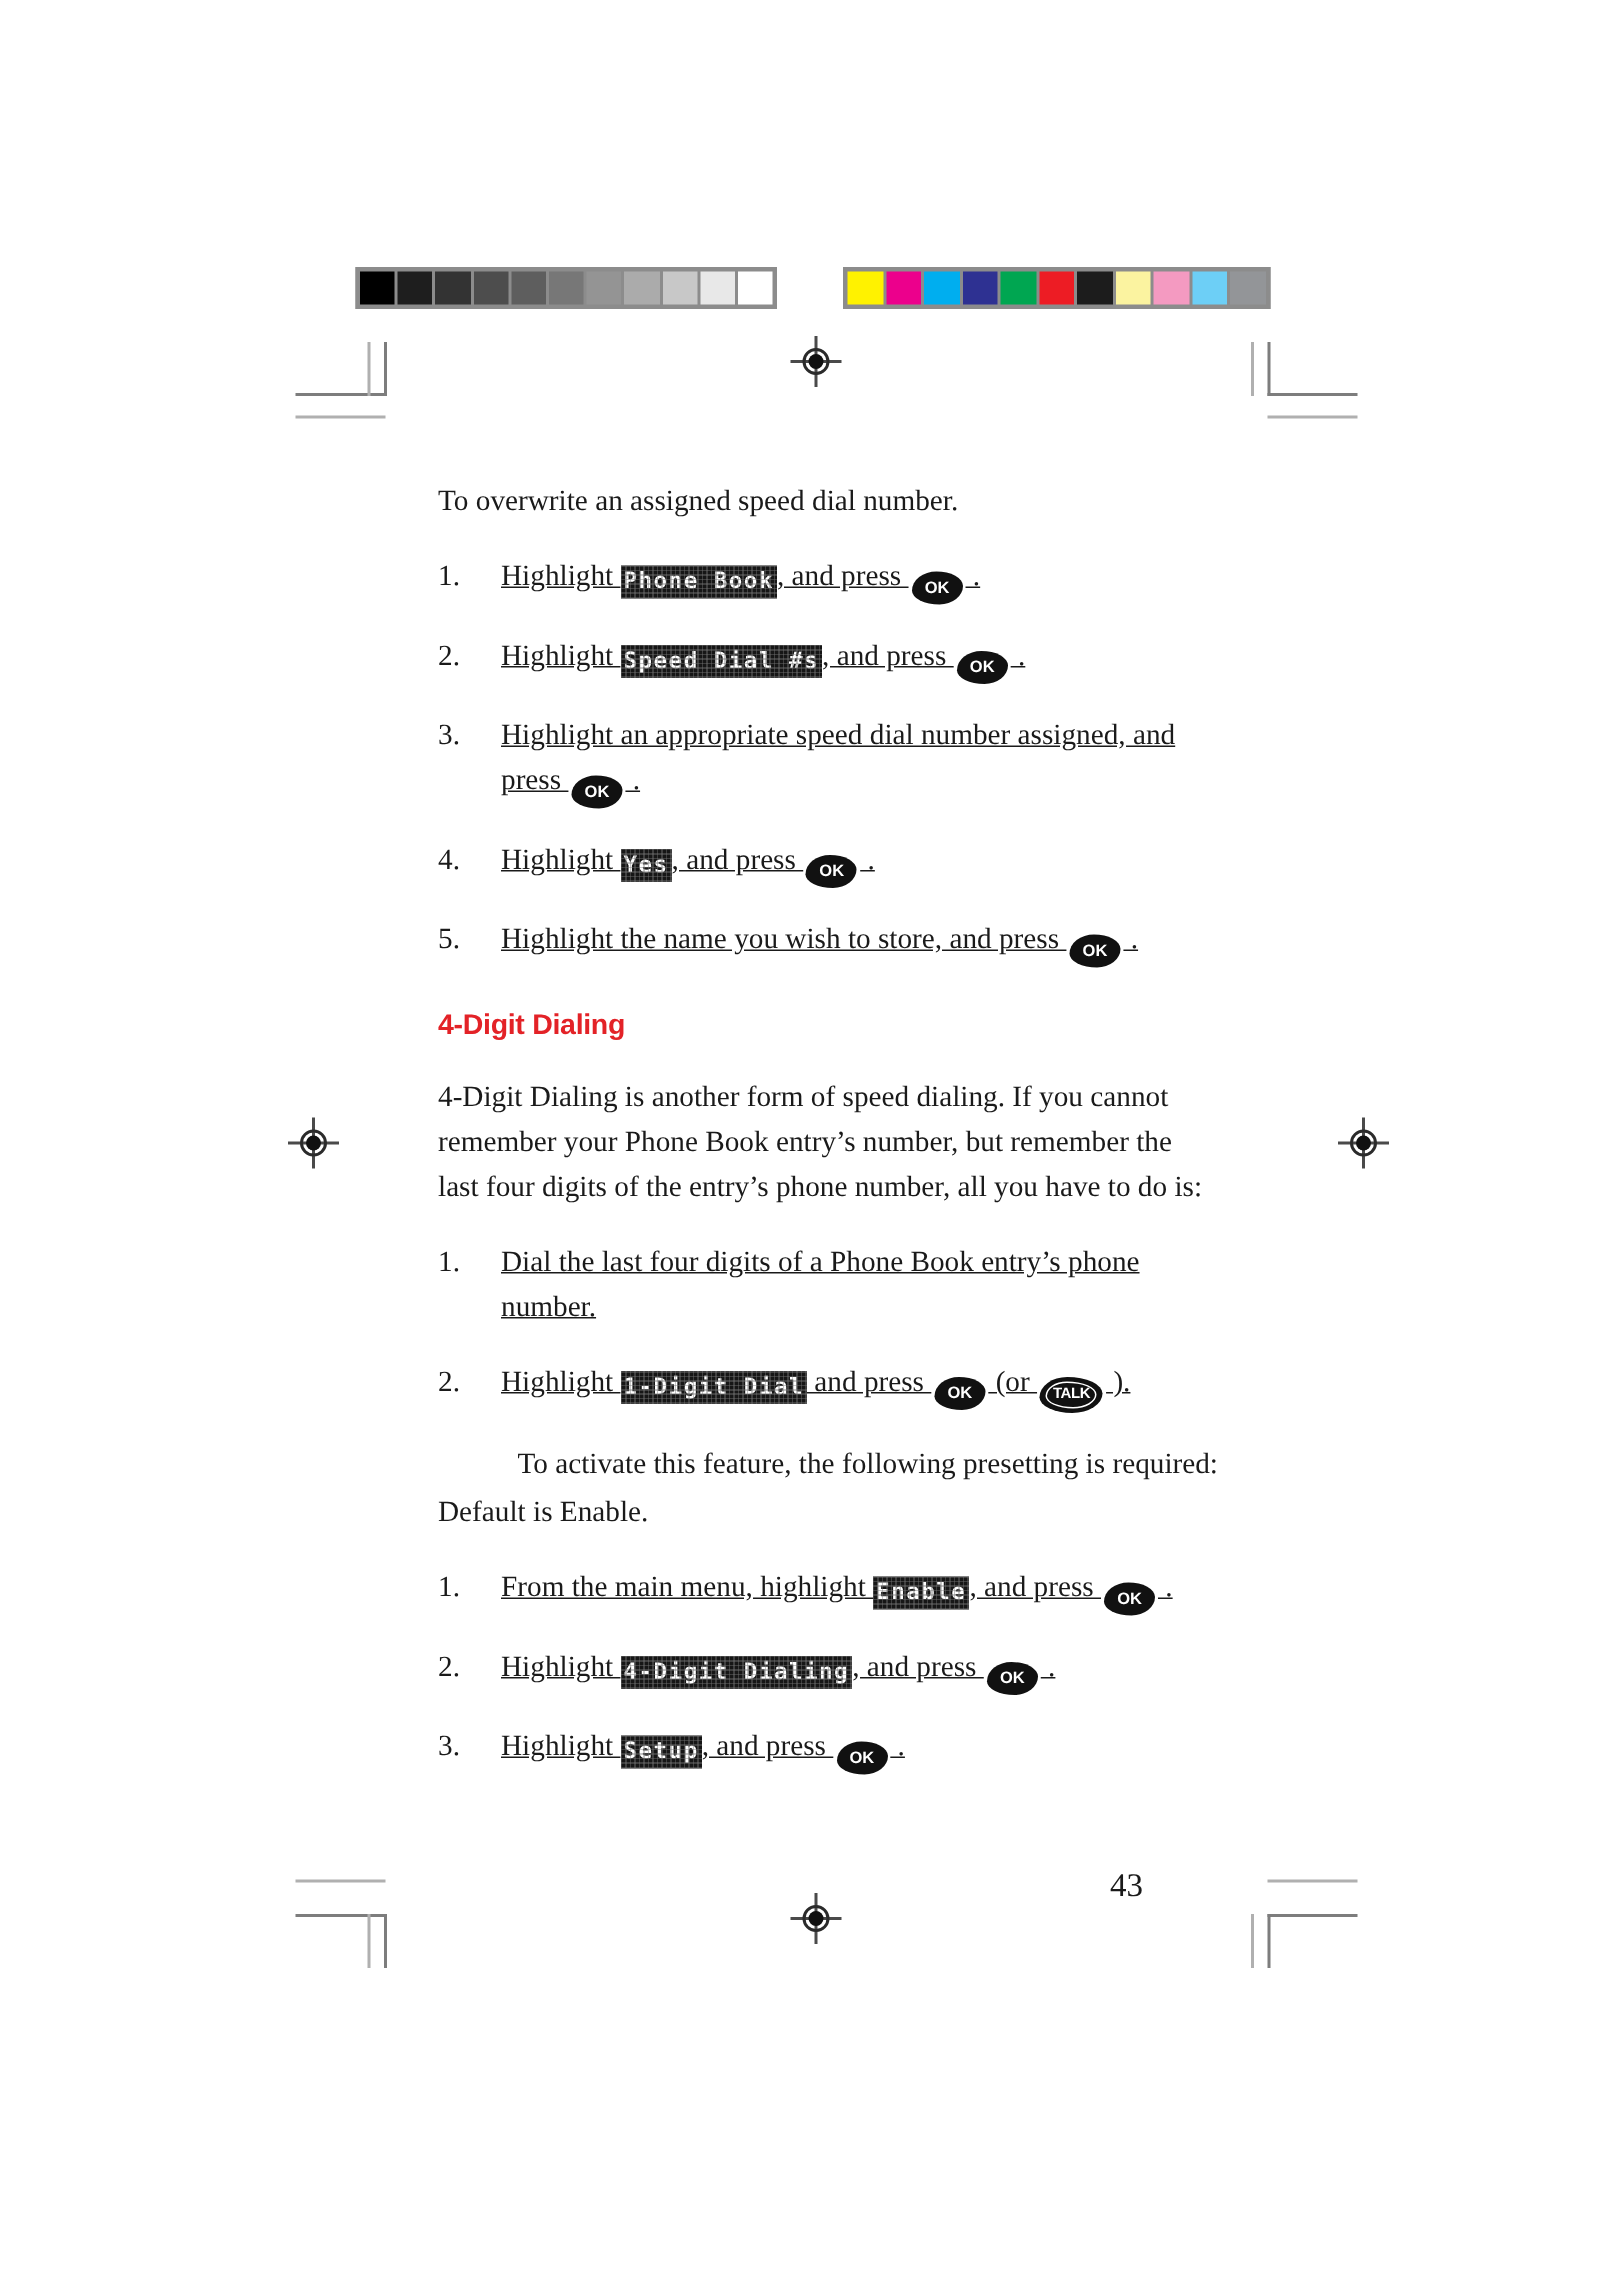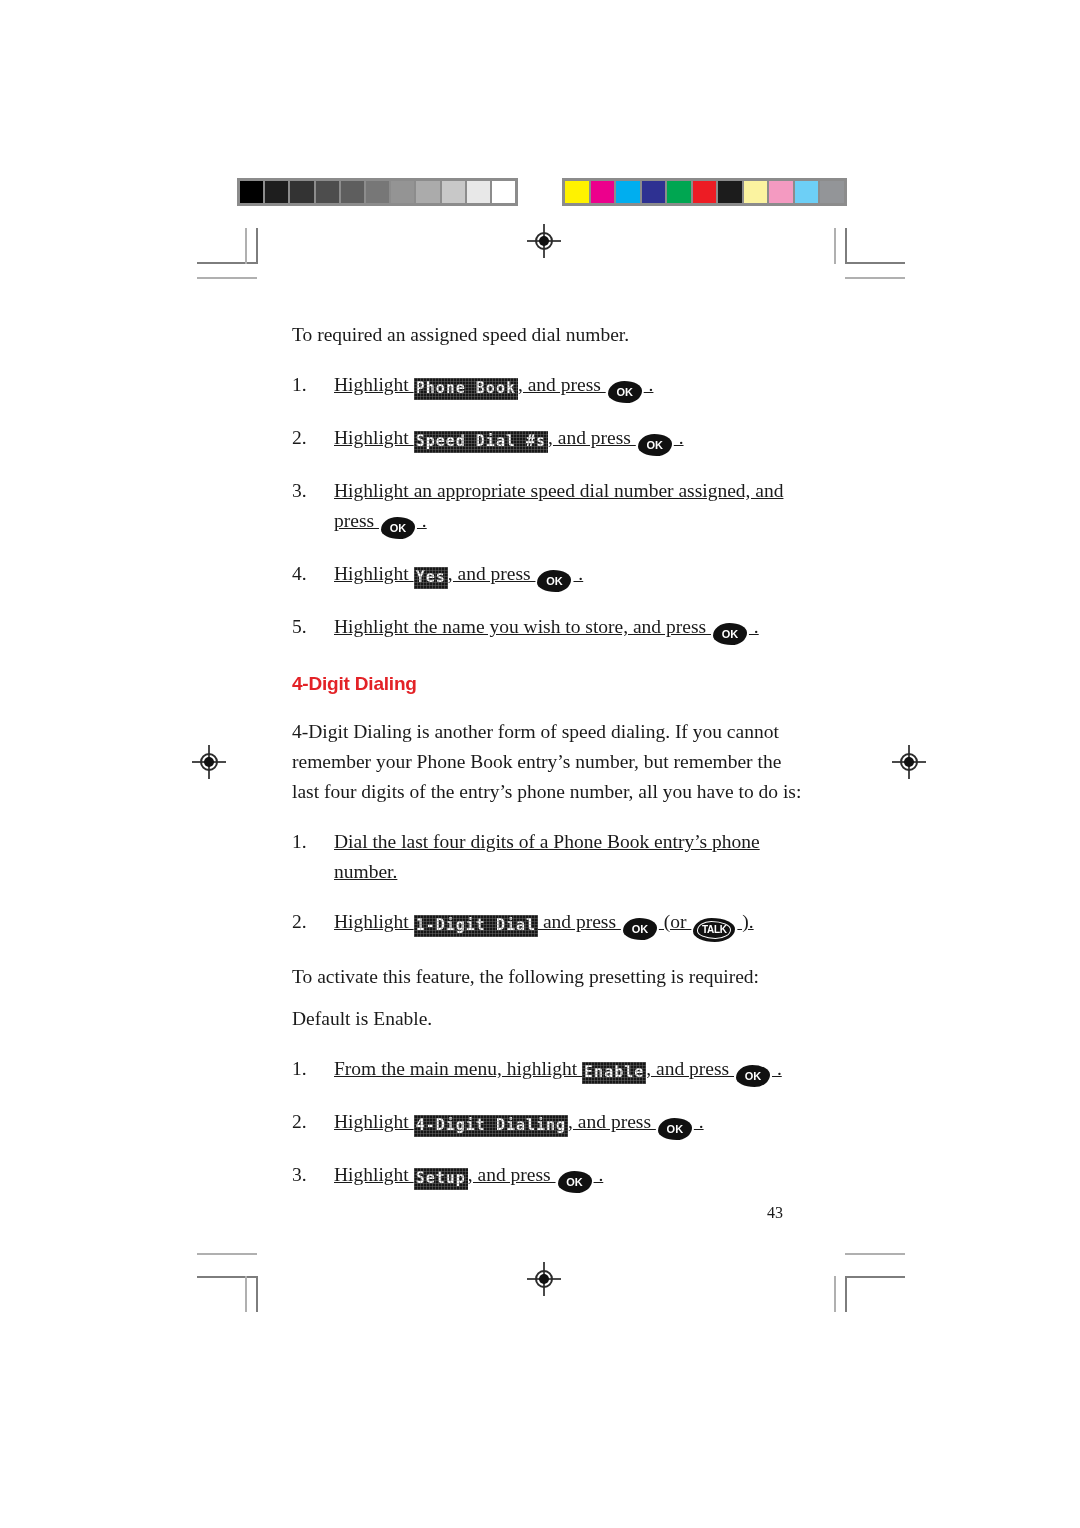--- a/index.html
+++ b/index.html
@@ -80,21 +80,21 @@
     position: absolute;
     left: 292px;
     top: 320px;
     width: 520px;
   }
   .para {
     font-size: 19.5px;
     line-height: 30px;
     margin: 0 0 20px 0;
   }
-  .para.tight { margin-bottom: 12px; }
+  .para.tight { margin-bottom: 2px; text-align: right; }
 
   .step {
     display: flex;
     font-size: 19.5px;
     line-height: 30px;
     margin-bottom: 20px;
   }
   .step .num {
     width: 42px;
     flex: 0 0 42px;
@@ -173,24 +173,24 @@
     border: 1.5px solid #ffffff;
     border-radius: 42% 58% 46% 54% / 54% 48% 52% 46%;
     pointer-events: none;
   }
   .key.talk .lbl { position: relative; z-index: 2; letter-spacing: -0.3px; }
 
   
   .folio {
     position: absolute;
     left: 740px;
-    top: 1204px;
+    top: 1244px;
     width: 70px;
-    text-align: center;
-    font-size: 16px;
+    text-align: left;
+    font-size: 22px;
   }
 </style>
 </head>
 <body>
 
 <div class="calib-bar gray" id="gray-bar">
     <div class="swatch" style="background: rgb(0, 0, 0);"></div>
     <div class="swatch" style="background: rgb(30, 30, 30);"></div>
     <div class="swatch" style="background: rgb(51, 51, 51);"></div>
     <div class="swatch" style="background: rgb(77, 77, 77);"></div>
@@ -256,21 +256,21 @@
 </div>
 <div class="reg-target" style="left:892px; top:745px;">
   <div class="bar-h"></div>
   <div class="bar-v"></div>
   <div class="ring"></div>
   <div class="dot"></div>
 </div>
 
 <div class="content">
 
-  <p class="para">To required an assigned speed dial number.</p>
+  <p class="para">To overwrite an assigned speed dial number.</p>
 
   <div id="overwrite-steps">
       <div class="step">
         <span class="num">1.</span>
         <span class="body">Highlight <span class="lcd">Phone Book</span>, and press <span class="key ok">OK</span> .</span>
       </div>
       <div class="step">
         <span class="num">2.</span>
         <span class="body">Highlight <span class="lcd">Speed Dial #s</span>, and press <span class="key ok">OK</span> .</span>
       </div>

